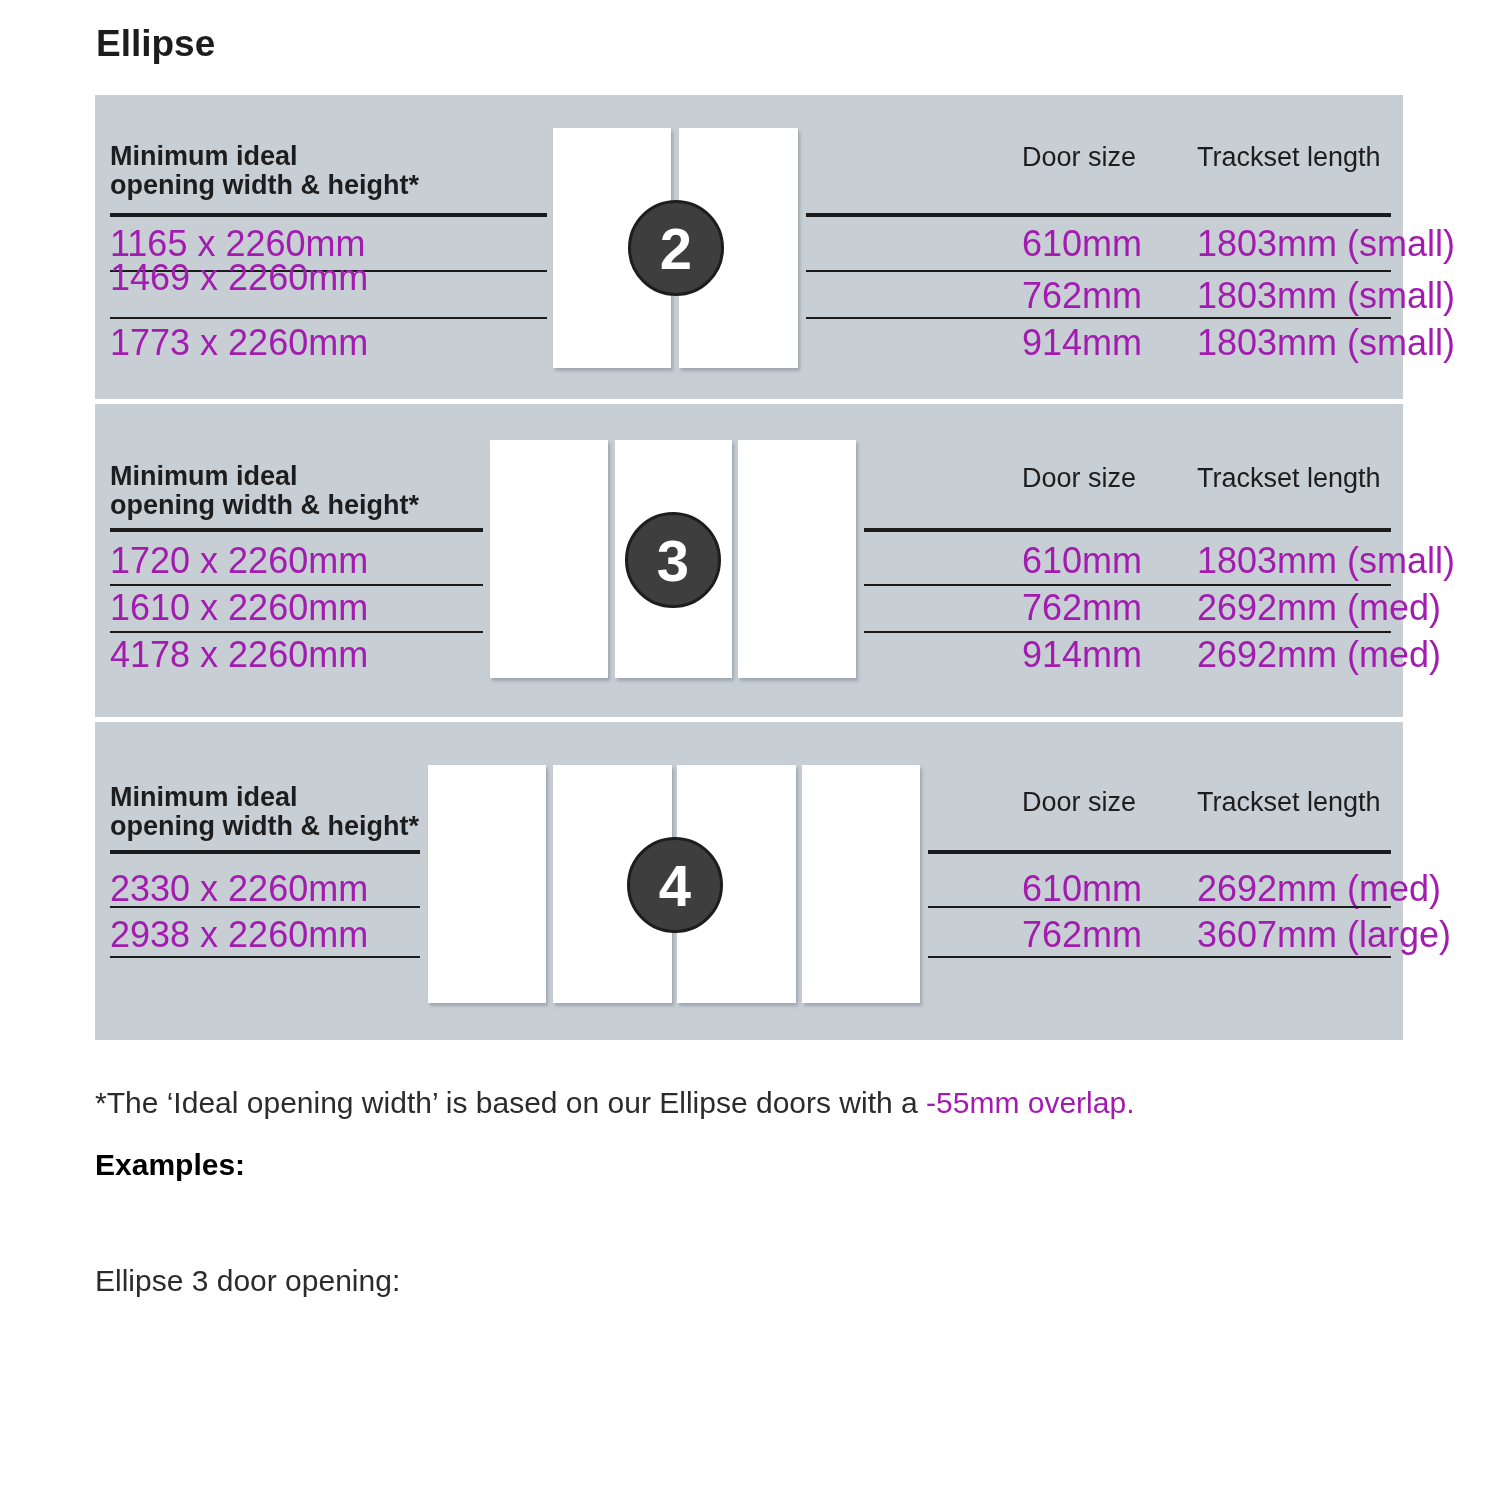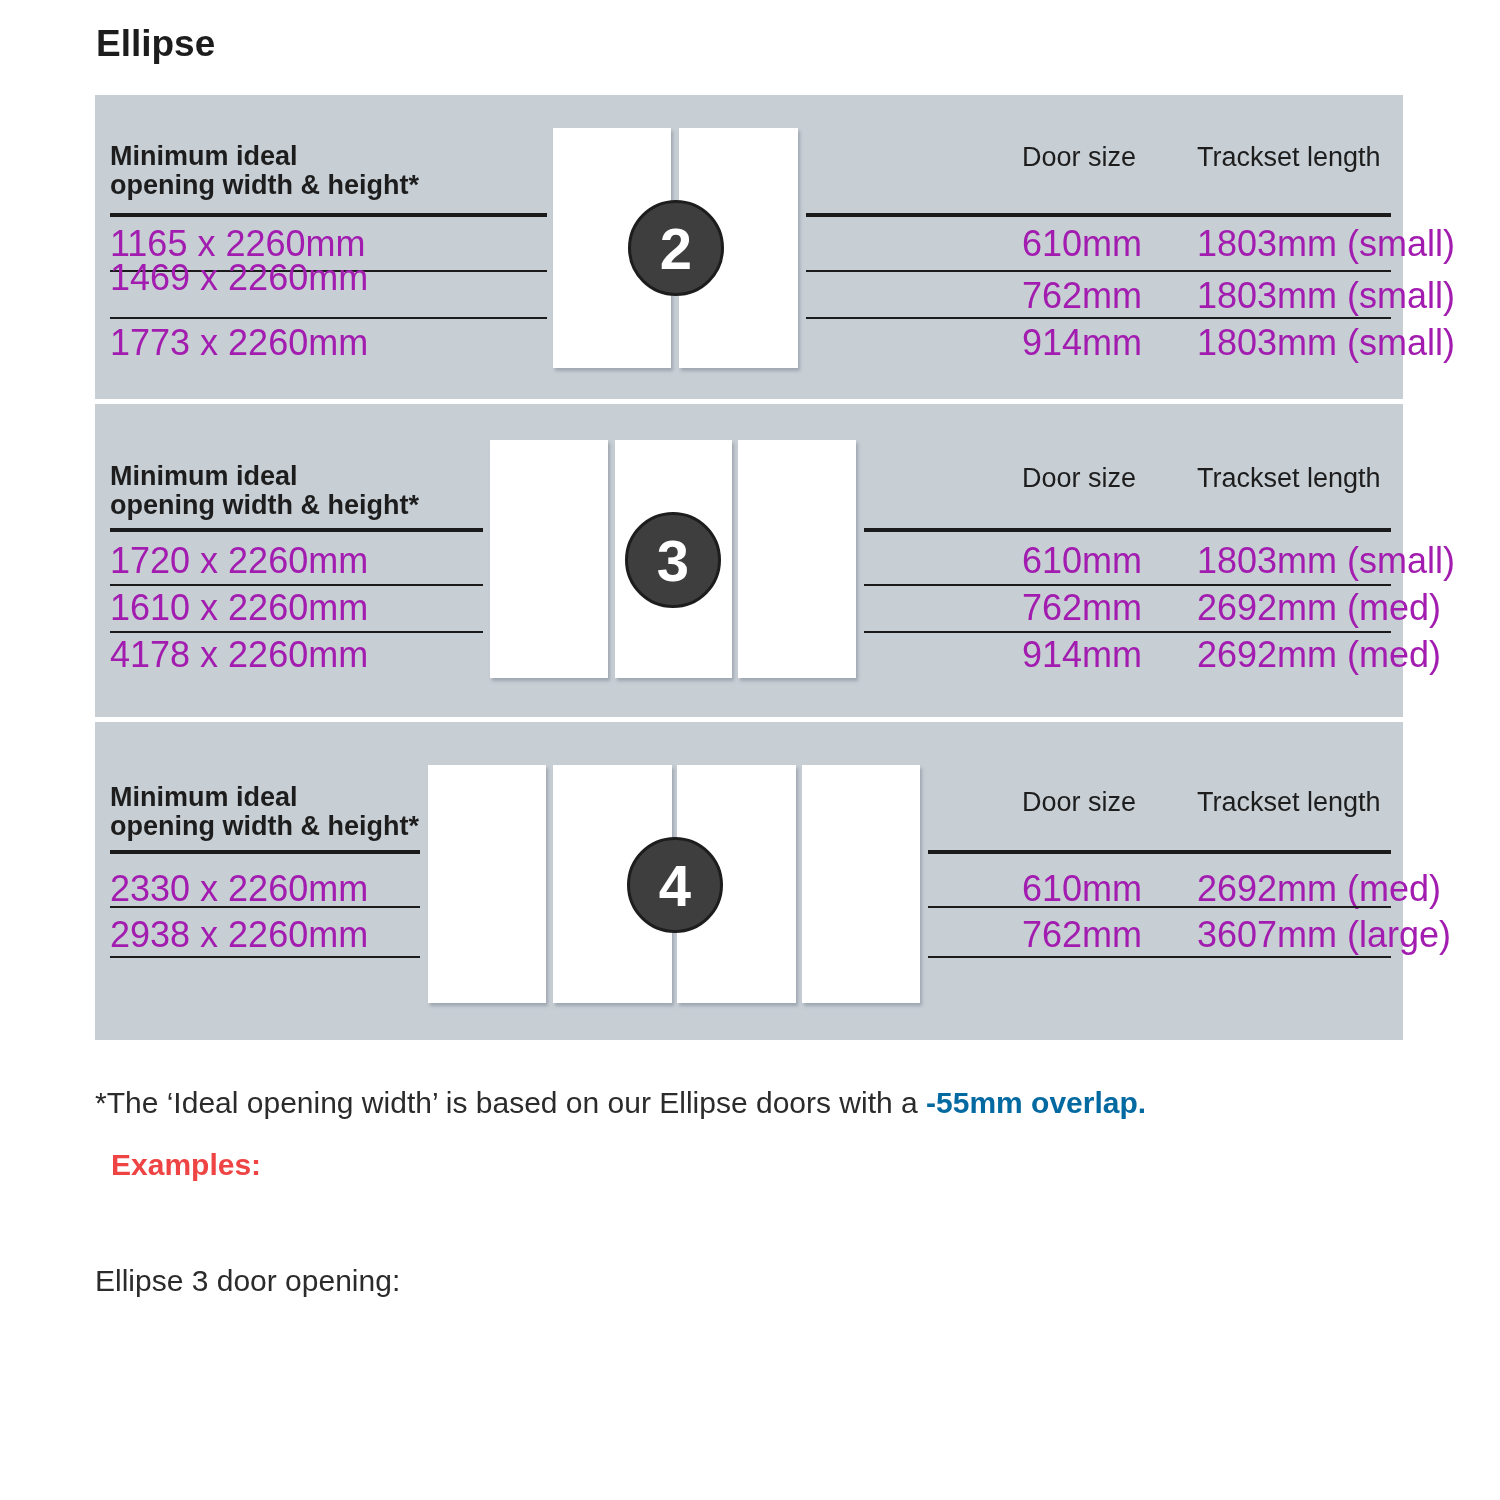--- a/index.html
+++ b/index.html
@@ -33,23 +33,23 @@
   .badge{
     position:absolute;width:96px;height:96px;border-radius:50%;
     background:#3e3e3e;border:3px solid #1d1d1d;box-sizing:border-box;
     display:flex;align-items:center;justify-content:center;
     color:#ffffff;font-size:58px;font-weight:bold;
   }
   .footnote{
     position:absolute;left:95px;top:1086px;font-size:30px;color:#2b2b2b;
     white-space:pre-wrap;
   }
-  .footnote .b{font-weight:bold;color:#0369a1;}
+  .footnote .b{font-weight:normal;color:#a21caf;}
   .ex-head{
-    position:absolute;left:95px;top:1148px;font-size:30px;font-weight:bold;color:#ef4444;margin-left:16px;
+    position:absolute;left:95px;top:1148px;font-size:30px;font-weight:bold;color:#000000;
   }
   .ex-lines{
     position:absolute;left:95px;top:1186px;font-size:30px;color:#2b2b2b;
     line-height:38px;white-space:pre-wrap;
   }
 </style>
 </head>
 <body>
 
 <h1 class="title">Ellipse</h1>

